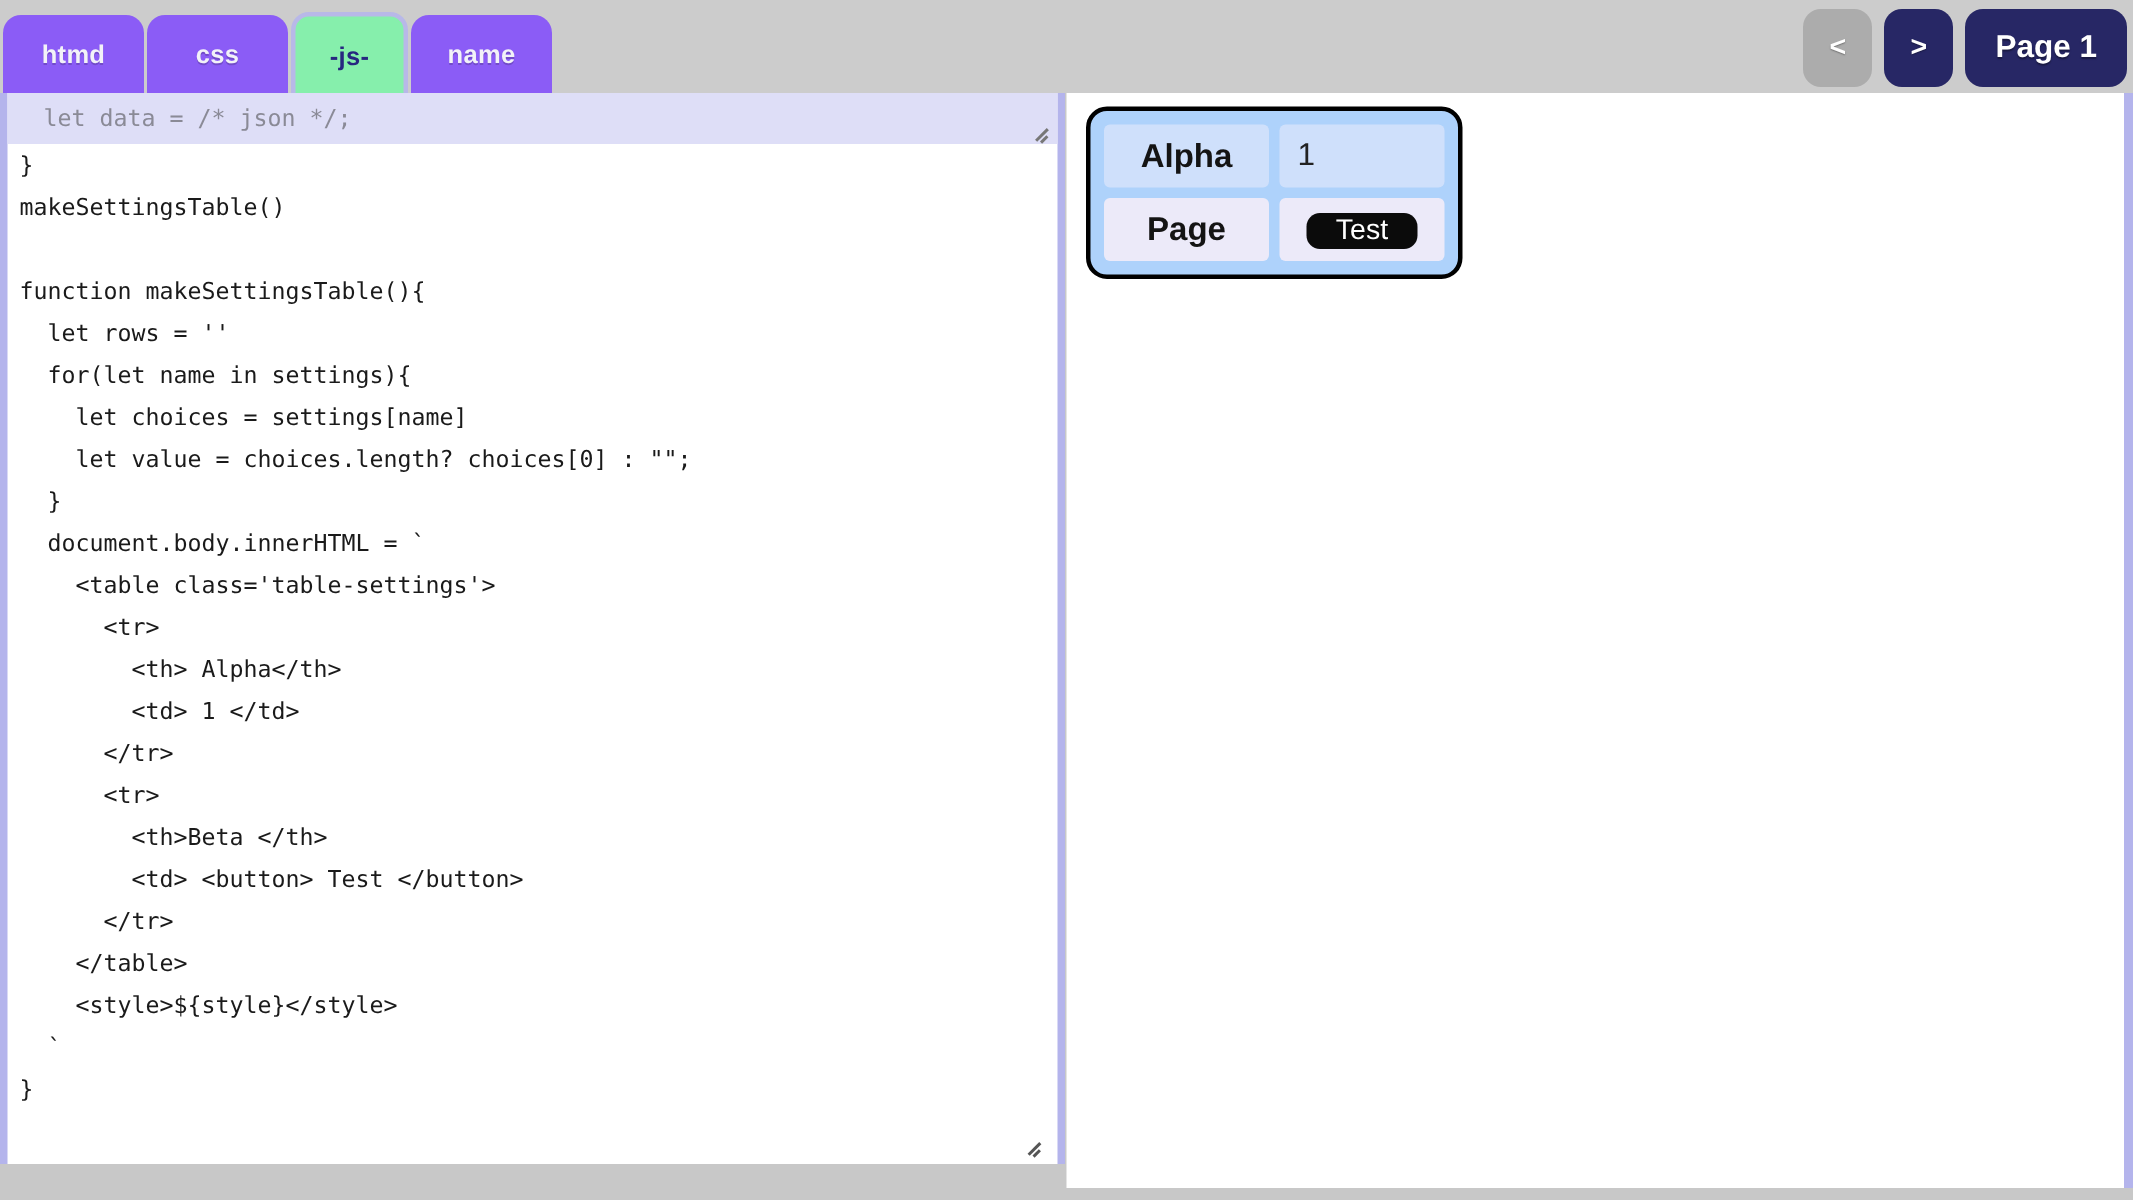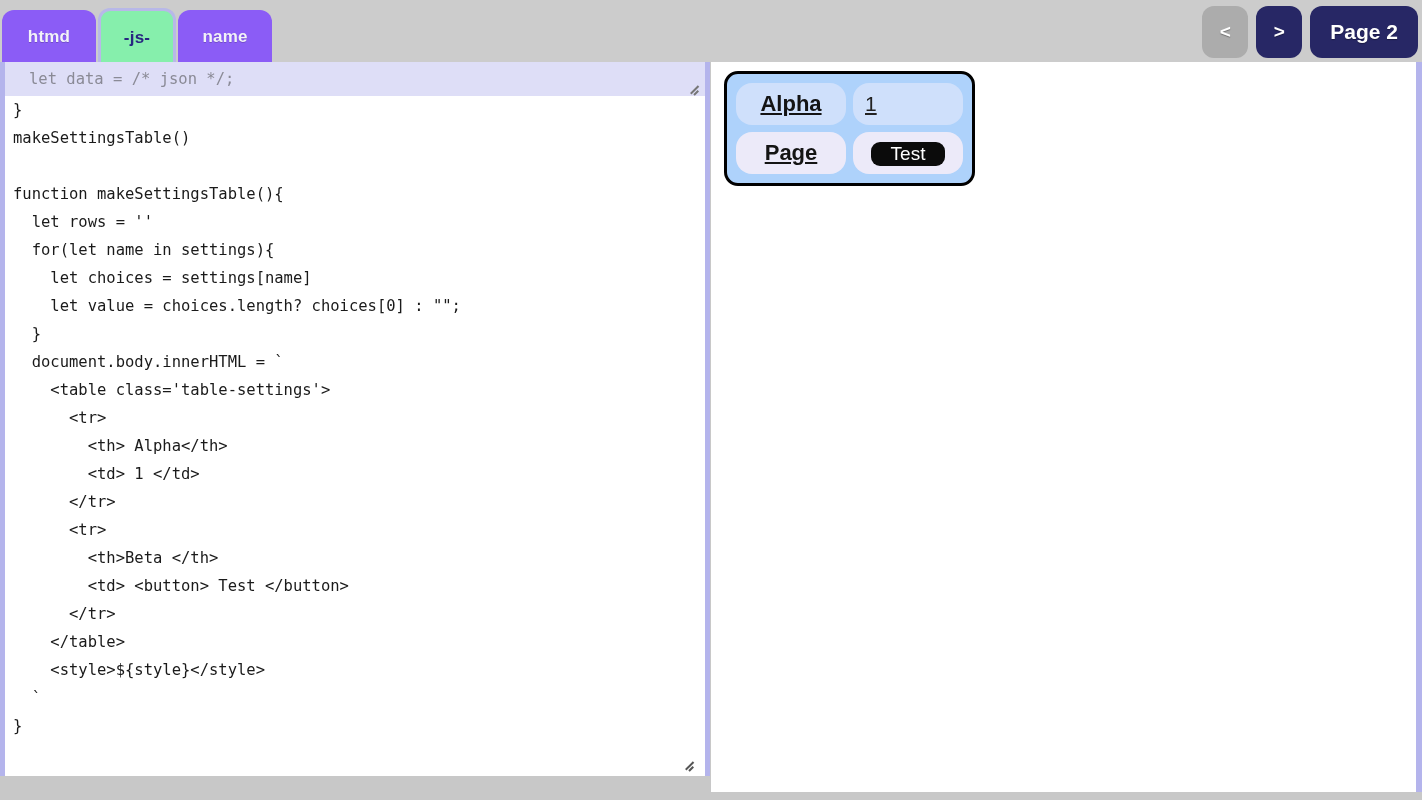--- a/index.html
+++ b/index.html
@@ -177,26 +177,25 @@
     border-collapse: separate;
     border-spacing: 7px;
     background: #aed2fb;
     border: 3px solid #000000;
     border-radius: 14px;
     padding: 2px;
   }
   .table-settings th,
   .table-settings td {
     font-family: "Liberation Sans", sans-serif;
-    border-radius: 16px;
+    border-radius: 4px;
     padding: 6px 12px;
     box-sizing: border-box;
     height: 42px;
     vertical-align: middle;
-    text-decoration: underline;
   }
   .table-settings tr:nth-child(1) th,
   .table-settings tr:nth-child(1) td {
     background: #cfe0fb;
   }
   .table-settings tr:nth-child(2) th,
   .table-settings tr:nth-child(2) td {
     background: #eceaf9;
   }
   .table-settings th {
@@ -224,28 +223,29 @@
     cursor: pointer;
   }
 </style>
 </head>
 <body>
 
 <div id="topbar"></div>
 
 <div id="tabstrip">
   <button class="tab">htmd</button>
+  <button class="tab">css</button>
   <button class="tab active">-js-</button>
   <button class="tab">name</button>
 </div>
 
 <div id="navbtns">
   <button class="navbtn prev">&lt;</button>
   <button class="navbtn next">&gt;</button>
-  <button class="navbtn page">Page 2</button>
+  <button class="navbtn page">Page 1</button>
 </div>
 
 <div id="editor-wrap">
   <pre id="code">  'beta' : words('a b c d e')
 }
 makeSettingsTable()
 
 function makeSettingsTable(){
   let rows = ''
   for(let name in settings){

